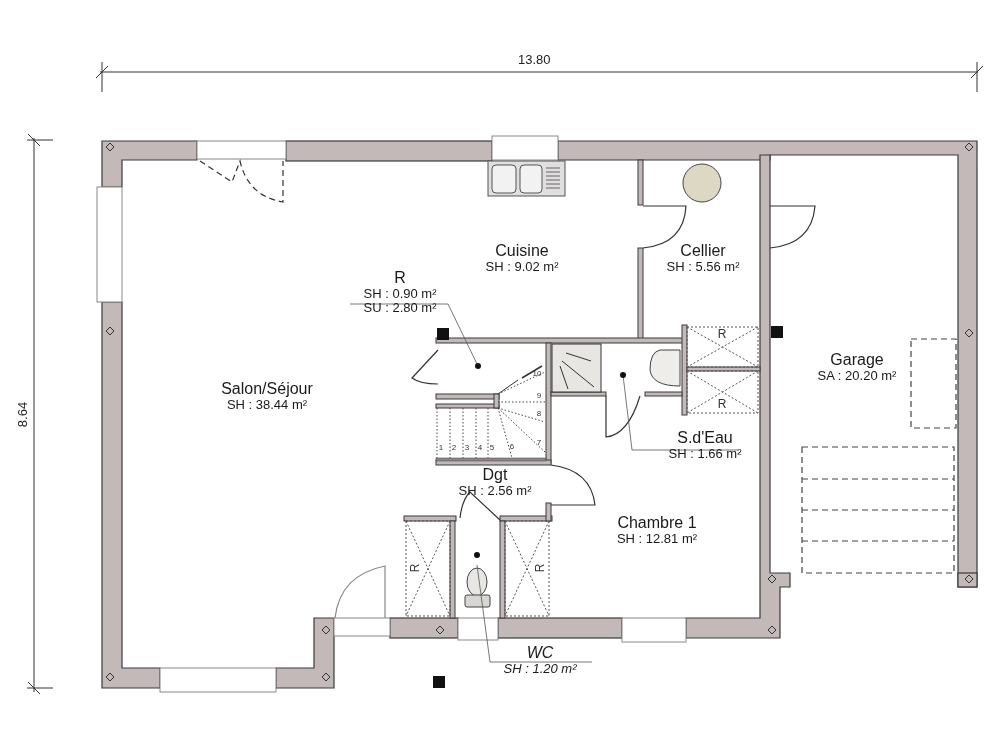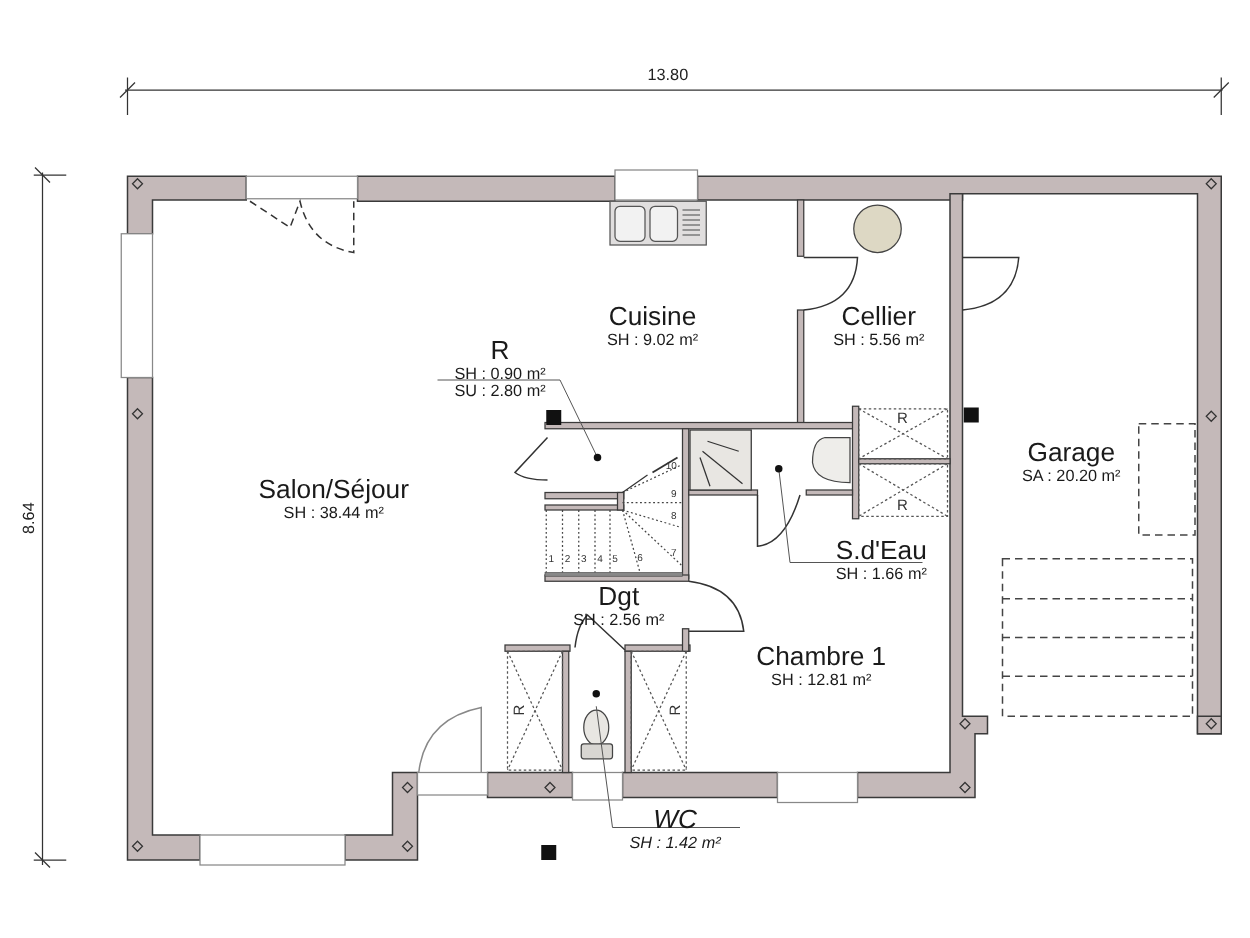--- a/index.html
+++ b/index.html
@@ -1,19 +1,19 @@
 <!DOCTYPE html>
 <html><head>
 <meta charset="utf-8">
 <style>
   html, body { margin:0; padding:0; background:#ffffff; }
   body { width:1000px; height:750px; position:relative; overflow:hidden; font-family:"Liberation Sans", sans-serif; }
   svg { position:absolute; left:0; top:0; }
   .lbl { position:absolute; text-align:center; color:#1a1a1a; line-height:1; white-space:nowrap; transform:translateX(-50%); }
-  .lbl .name { font-size:21px; display:block; }
+  .lbl .name { font-size:16px; display:block; }
   .lbl .area { font-size:13px; display:block; margin-top:1px; }
   .dim { position:absolute; font-size:13px; color:#222; }
   .dim.v { transform:rotate(-90deg); transform-origin:center; }
   .rtag { position:absolute; font-size:12px; color:#333; transform:translate(-50%,-50%); }
   .rtag.rot { transform:translate(-50%,-50%) rotate(-90deg); }
   .step { position:absolute; font-size:8px; color:#333; transform:translate(-50%,-50%); }
 </style>
 </head>
 <body>
 
@@ -230,21 +230,21 @@
 <div class="lbl" style="left:495px; top:467px;">
   <span class="name">Dgt</span>
   <span class="area">SH : 2.56 m²</span>
 </div>
 <div class="lbl" style="left:647px; top:515px;margin-left:10px;">
   <span class="name">Chambre 1</span>
   <span class="area">SH : 12.81 m²</span>
 </div>
 <div class="lbl" style="left:540px; top:645px;font-style:italic;">
   <span class="name">WC</span>
-  <span class="area">SH : 1.42 m²</span>
+  <span class="area">SH : 1.20 m²</span>
 </div>
 
 <div class="rtag" style="left:722px; top:334px;">R</div>
 <div class="rtag" style="left:722px; top:404px;">R</div>
 <div class="rtag rot" style="left:415px; top:568px;">R</div>
 <div class="rtag rot" style="left:540px; top:568px;">R</div>
 
 <div class="step" style="left:441px; top:447px;">1</div>
 <div class="step" style="left:454px; top:447px;">2</div>
 <div class="step" style="left:467px; top:447px;">3</div>

